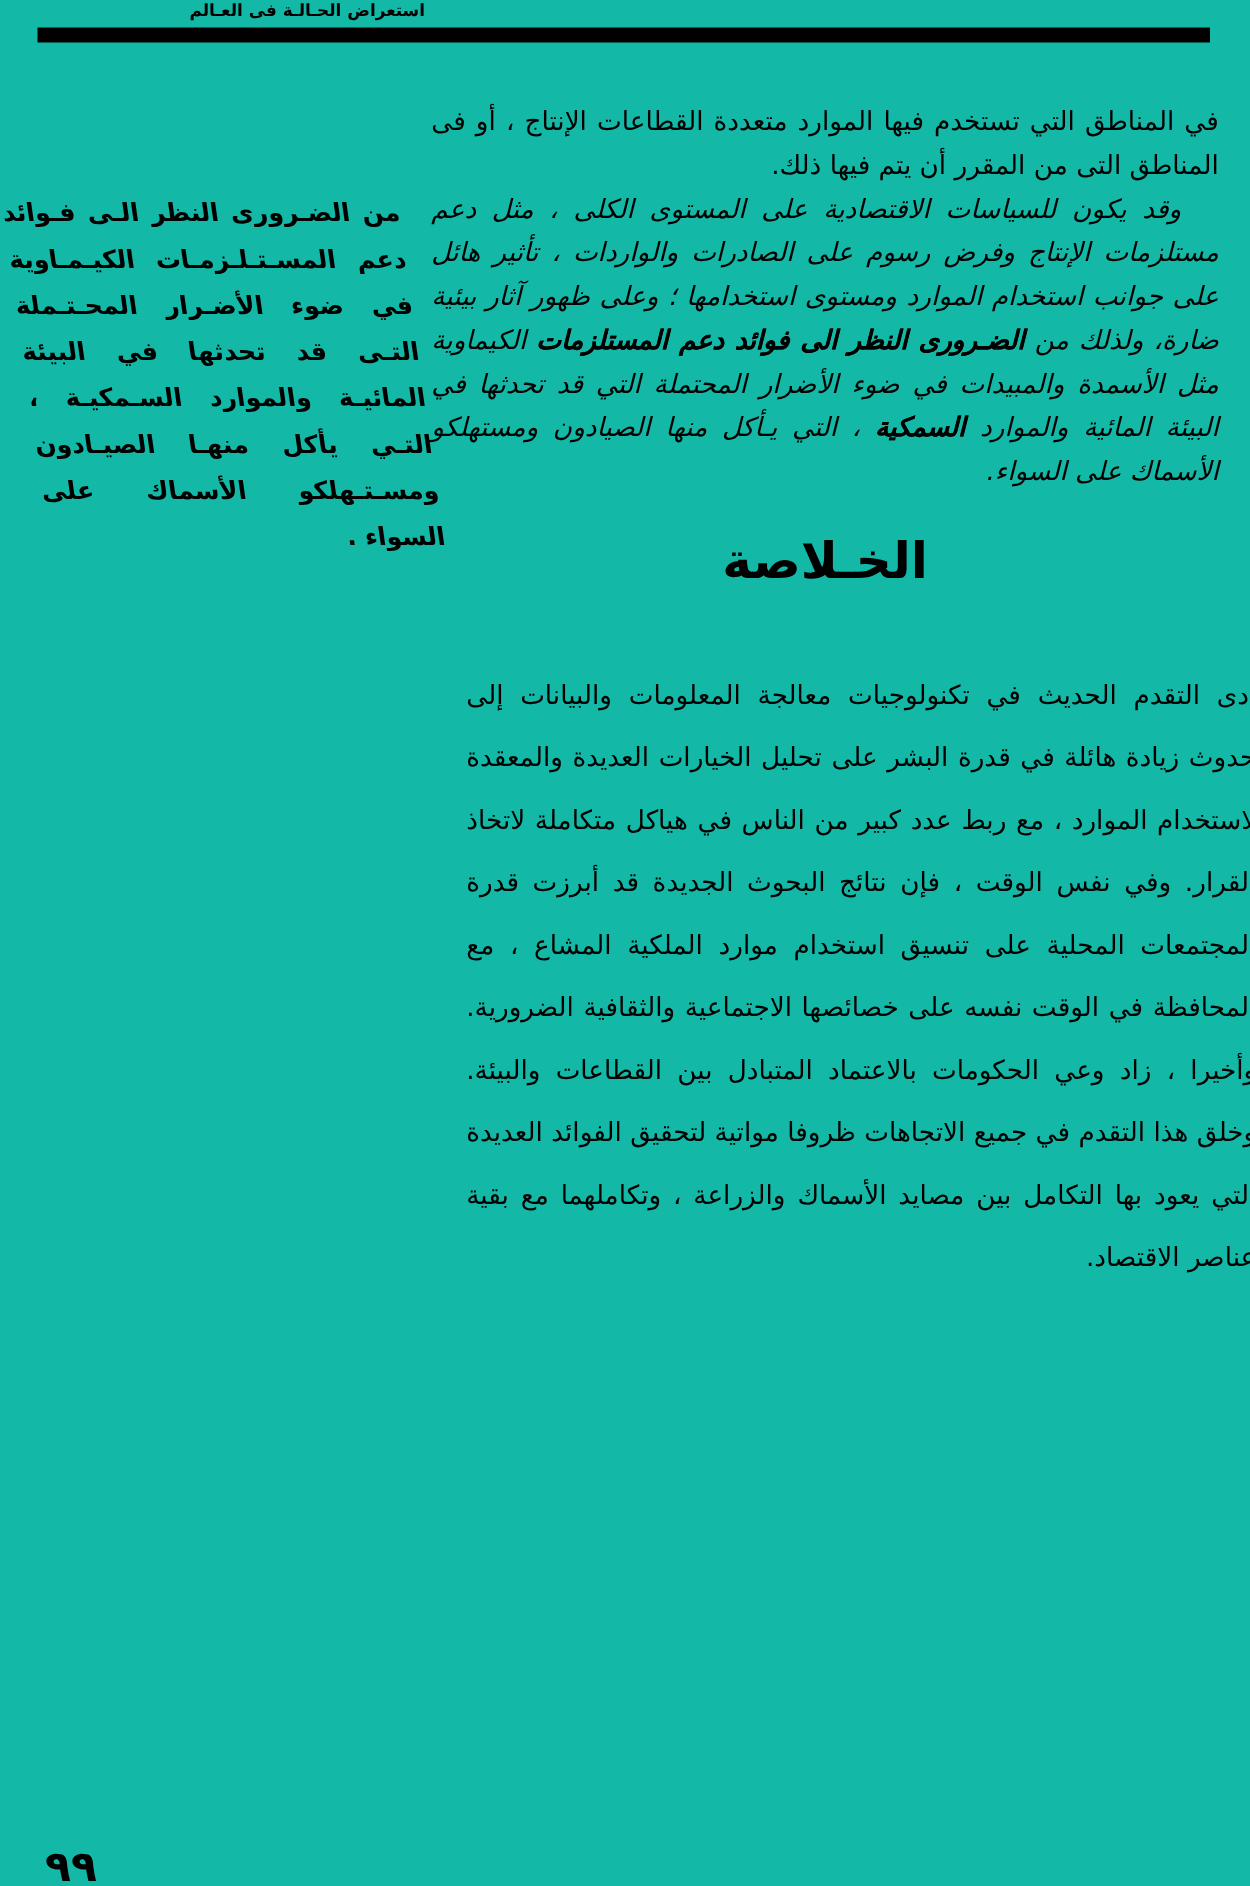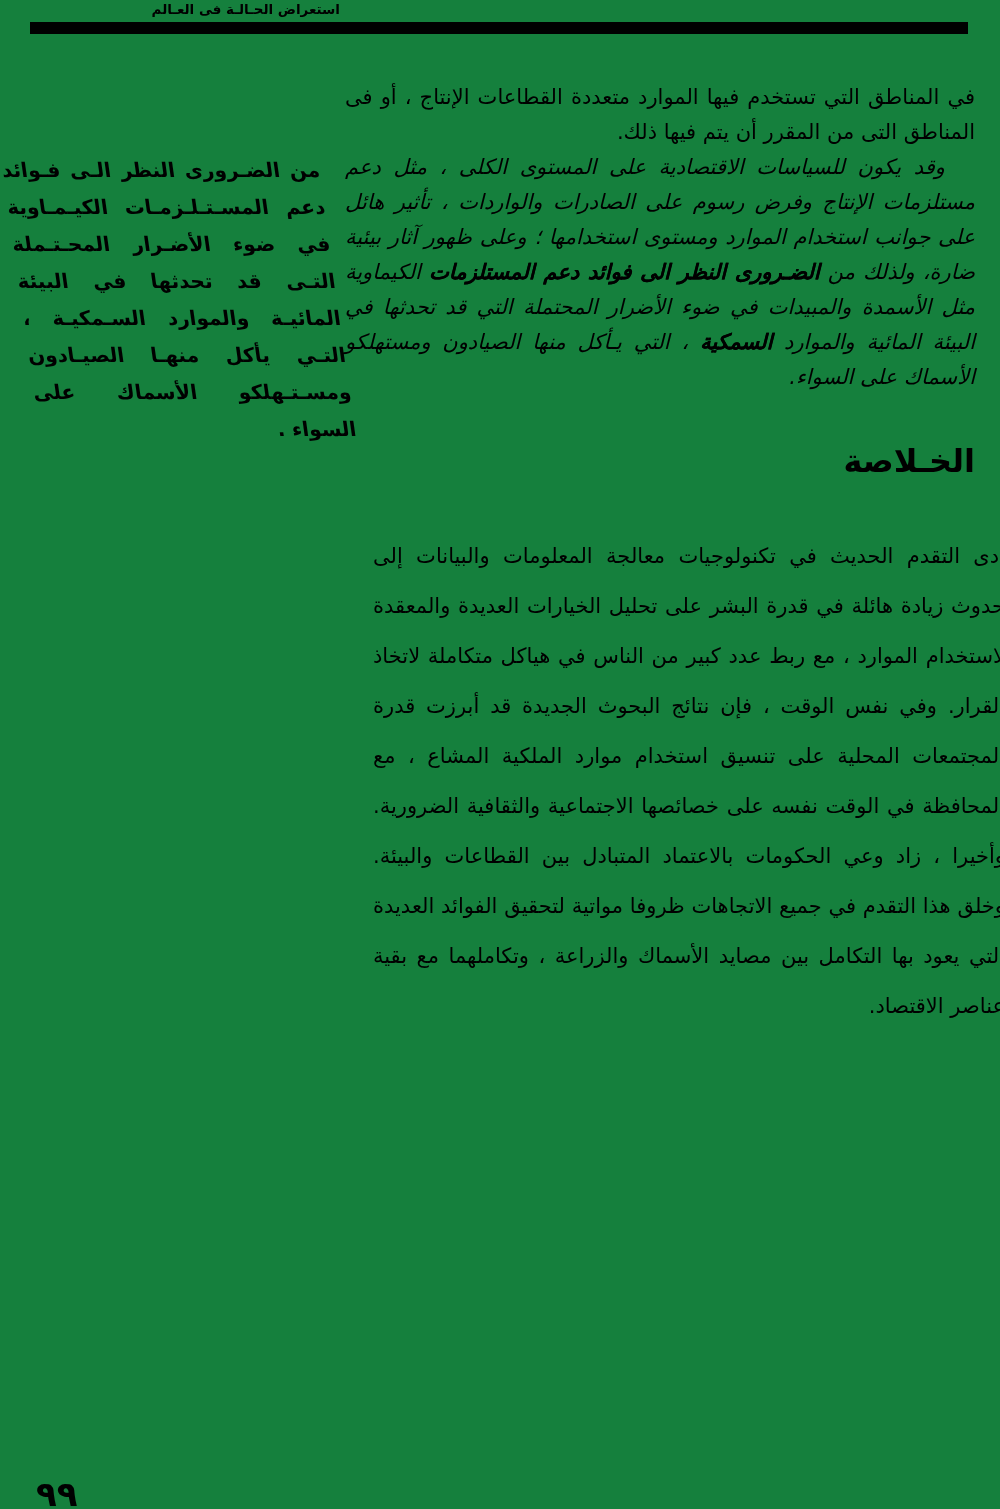--- a/index.html
+++ b/index.html
@@ -2,21 +2,21 @@
 <html lang="ar"><head>
 <meta charset="utf-8">
 <style>
   * { margin: 0; padding: 0; box-sizing: border-box; }
   html, body { background: #e8e8e8; }
   .page {
     position: relative;
     width: 1000px;
     height: 1509px;
     margin: 0 auto;
-    background: #15803d;
+    background: #14b8a6;
     color: #000000;
     font-family: "DejaVu Sans", sans-serif;
     overflow: hidden;
   }
   .running-head {
     position: absolute;
     top: 1px;
     left: 100px;
     width: 240px;
     direction: rtl;
@@ -58,26 +58,26 @@
     direction: rtl;
     text-align: justify;
     font-size: 20px;
     line-height: 37px;
     font-weight: bold;
     transform: skewX(8deg);
     transform-origin: 50% 50%;
   }
   .section-heading {
     position: absolute;
-    top: 436px;
+    top: 424px;
     left: 345px;
     width: 630px;
     direction: rtl;
-    text-align: right;
-    font-size: 32px;
+    text-align: center;
+    font-size: 40px;
     line-height: 50px;
     font-weight: bold;
   }
   .summary {
     position: absolute;
     top: 531px;
     left: 345px;
     width: 632px;
     direction: rtl;
     text-align: justify;

